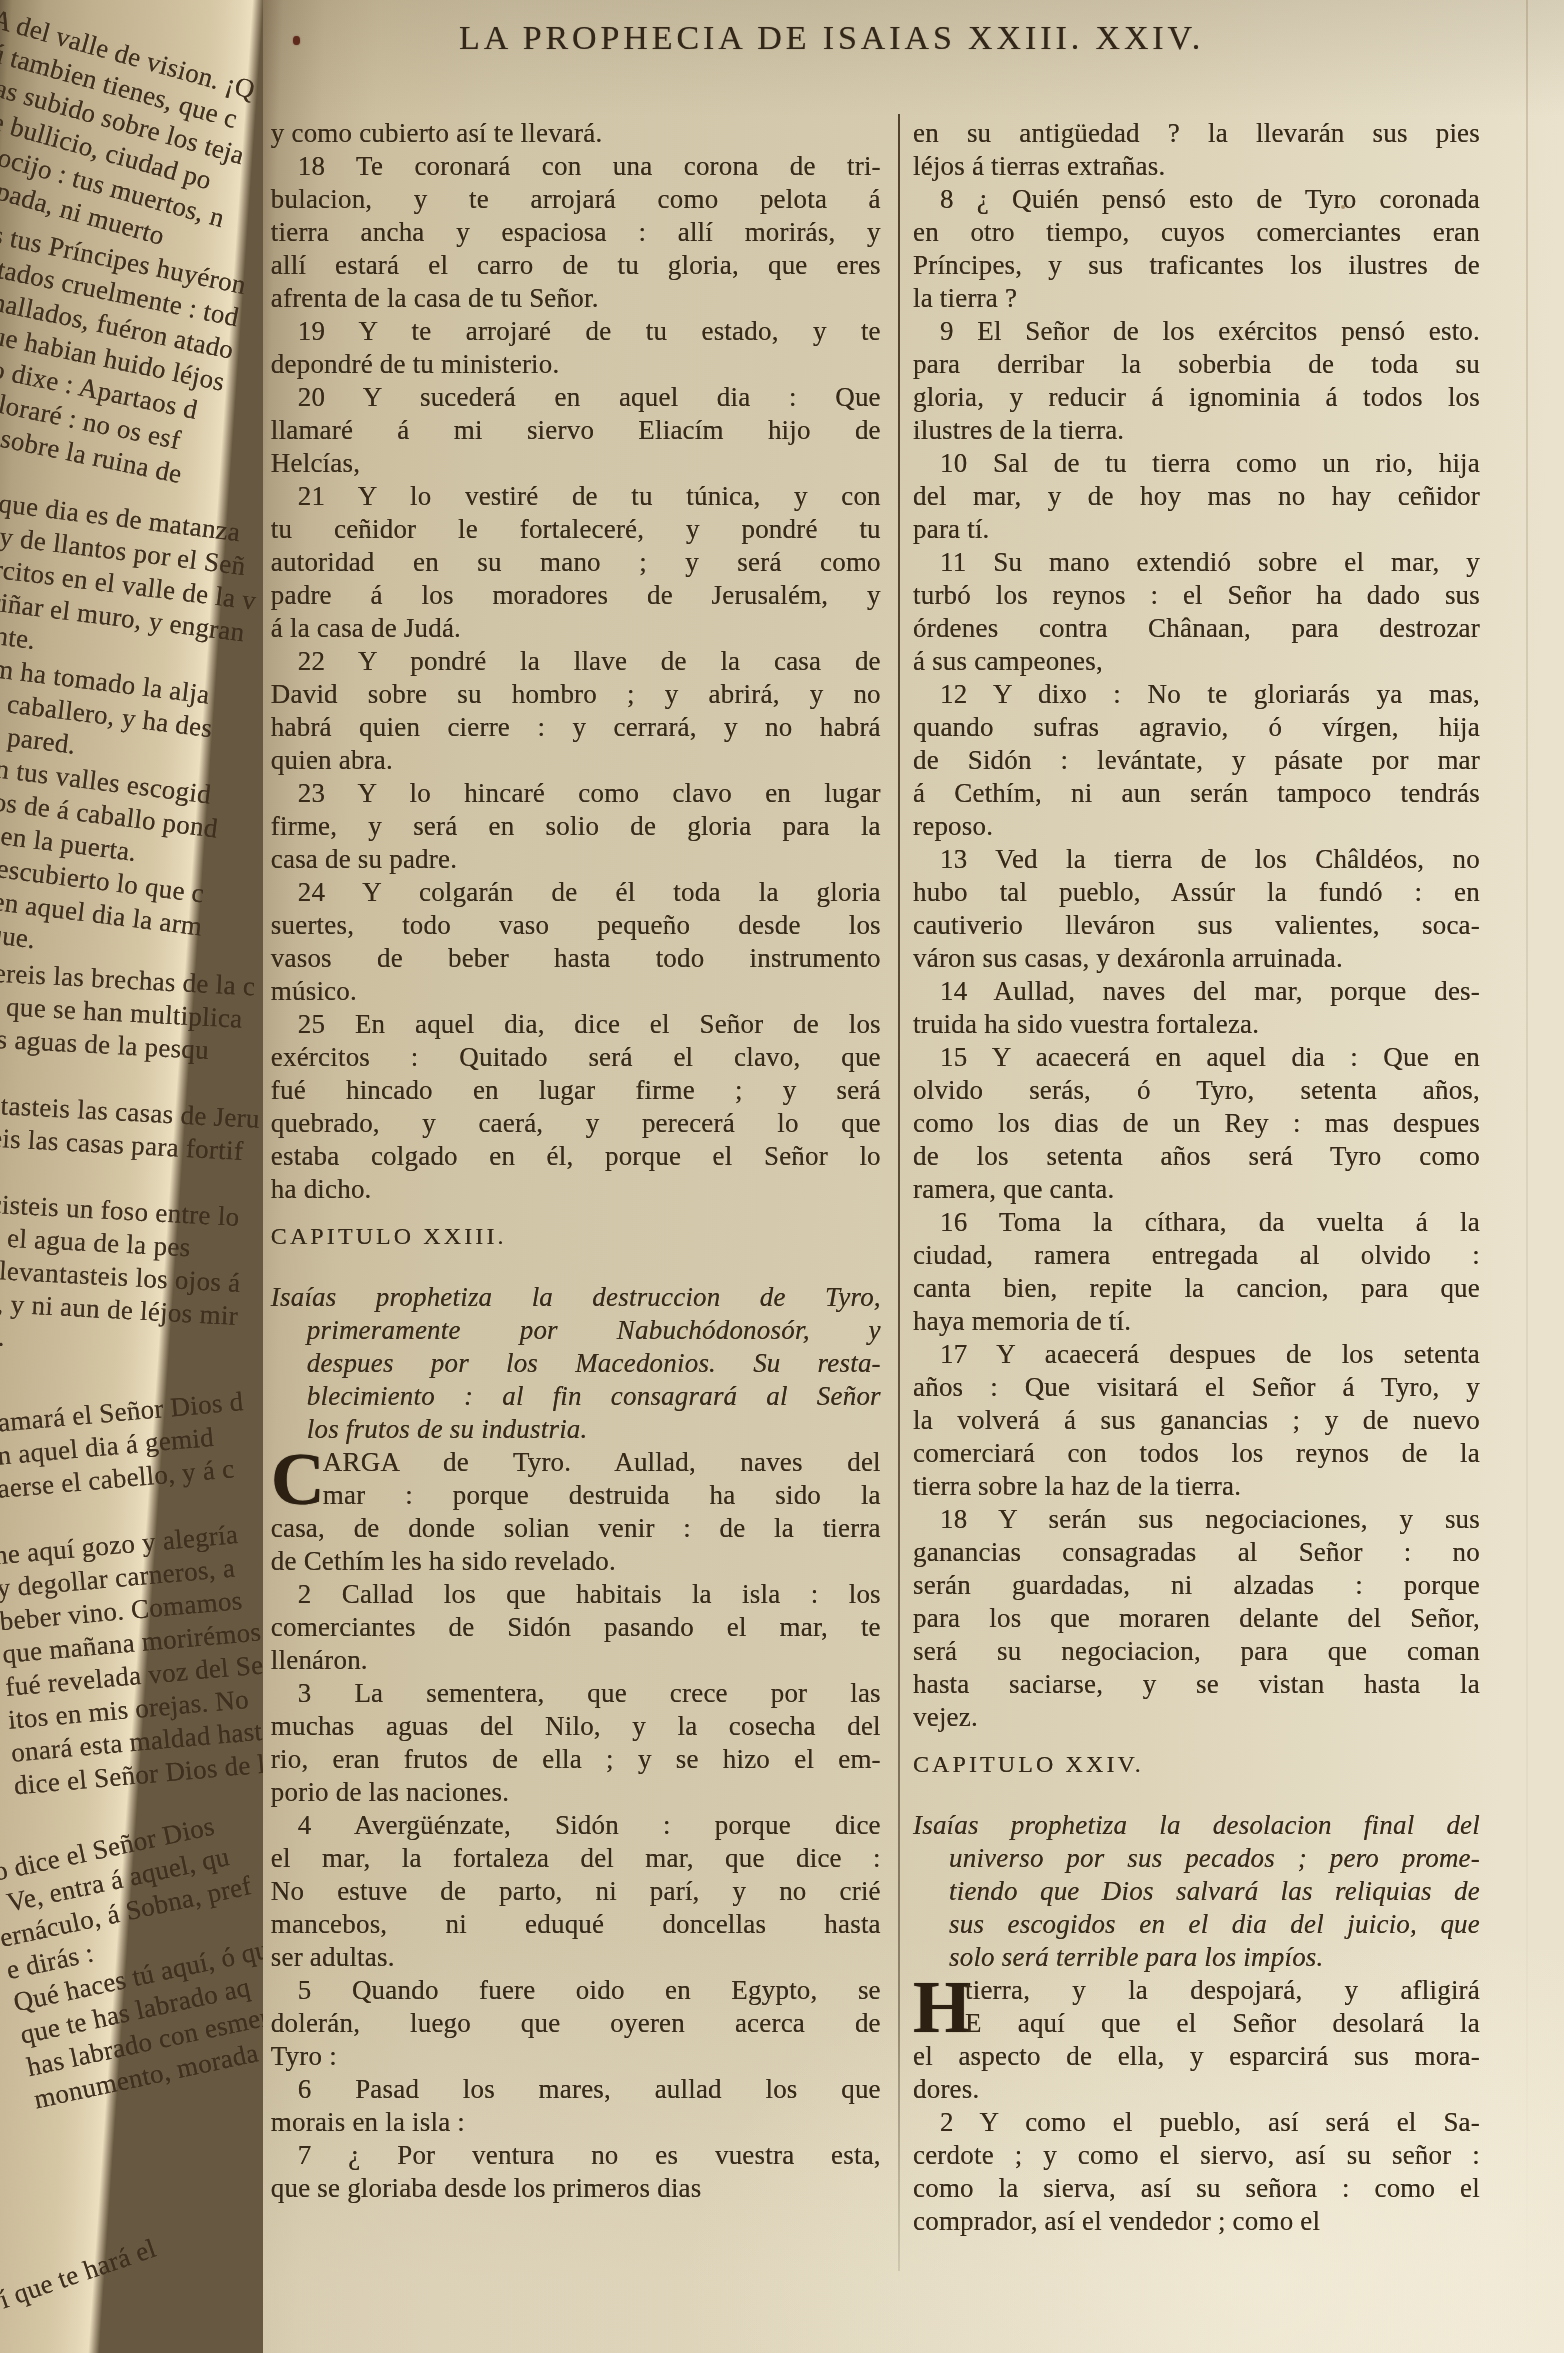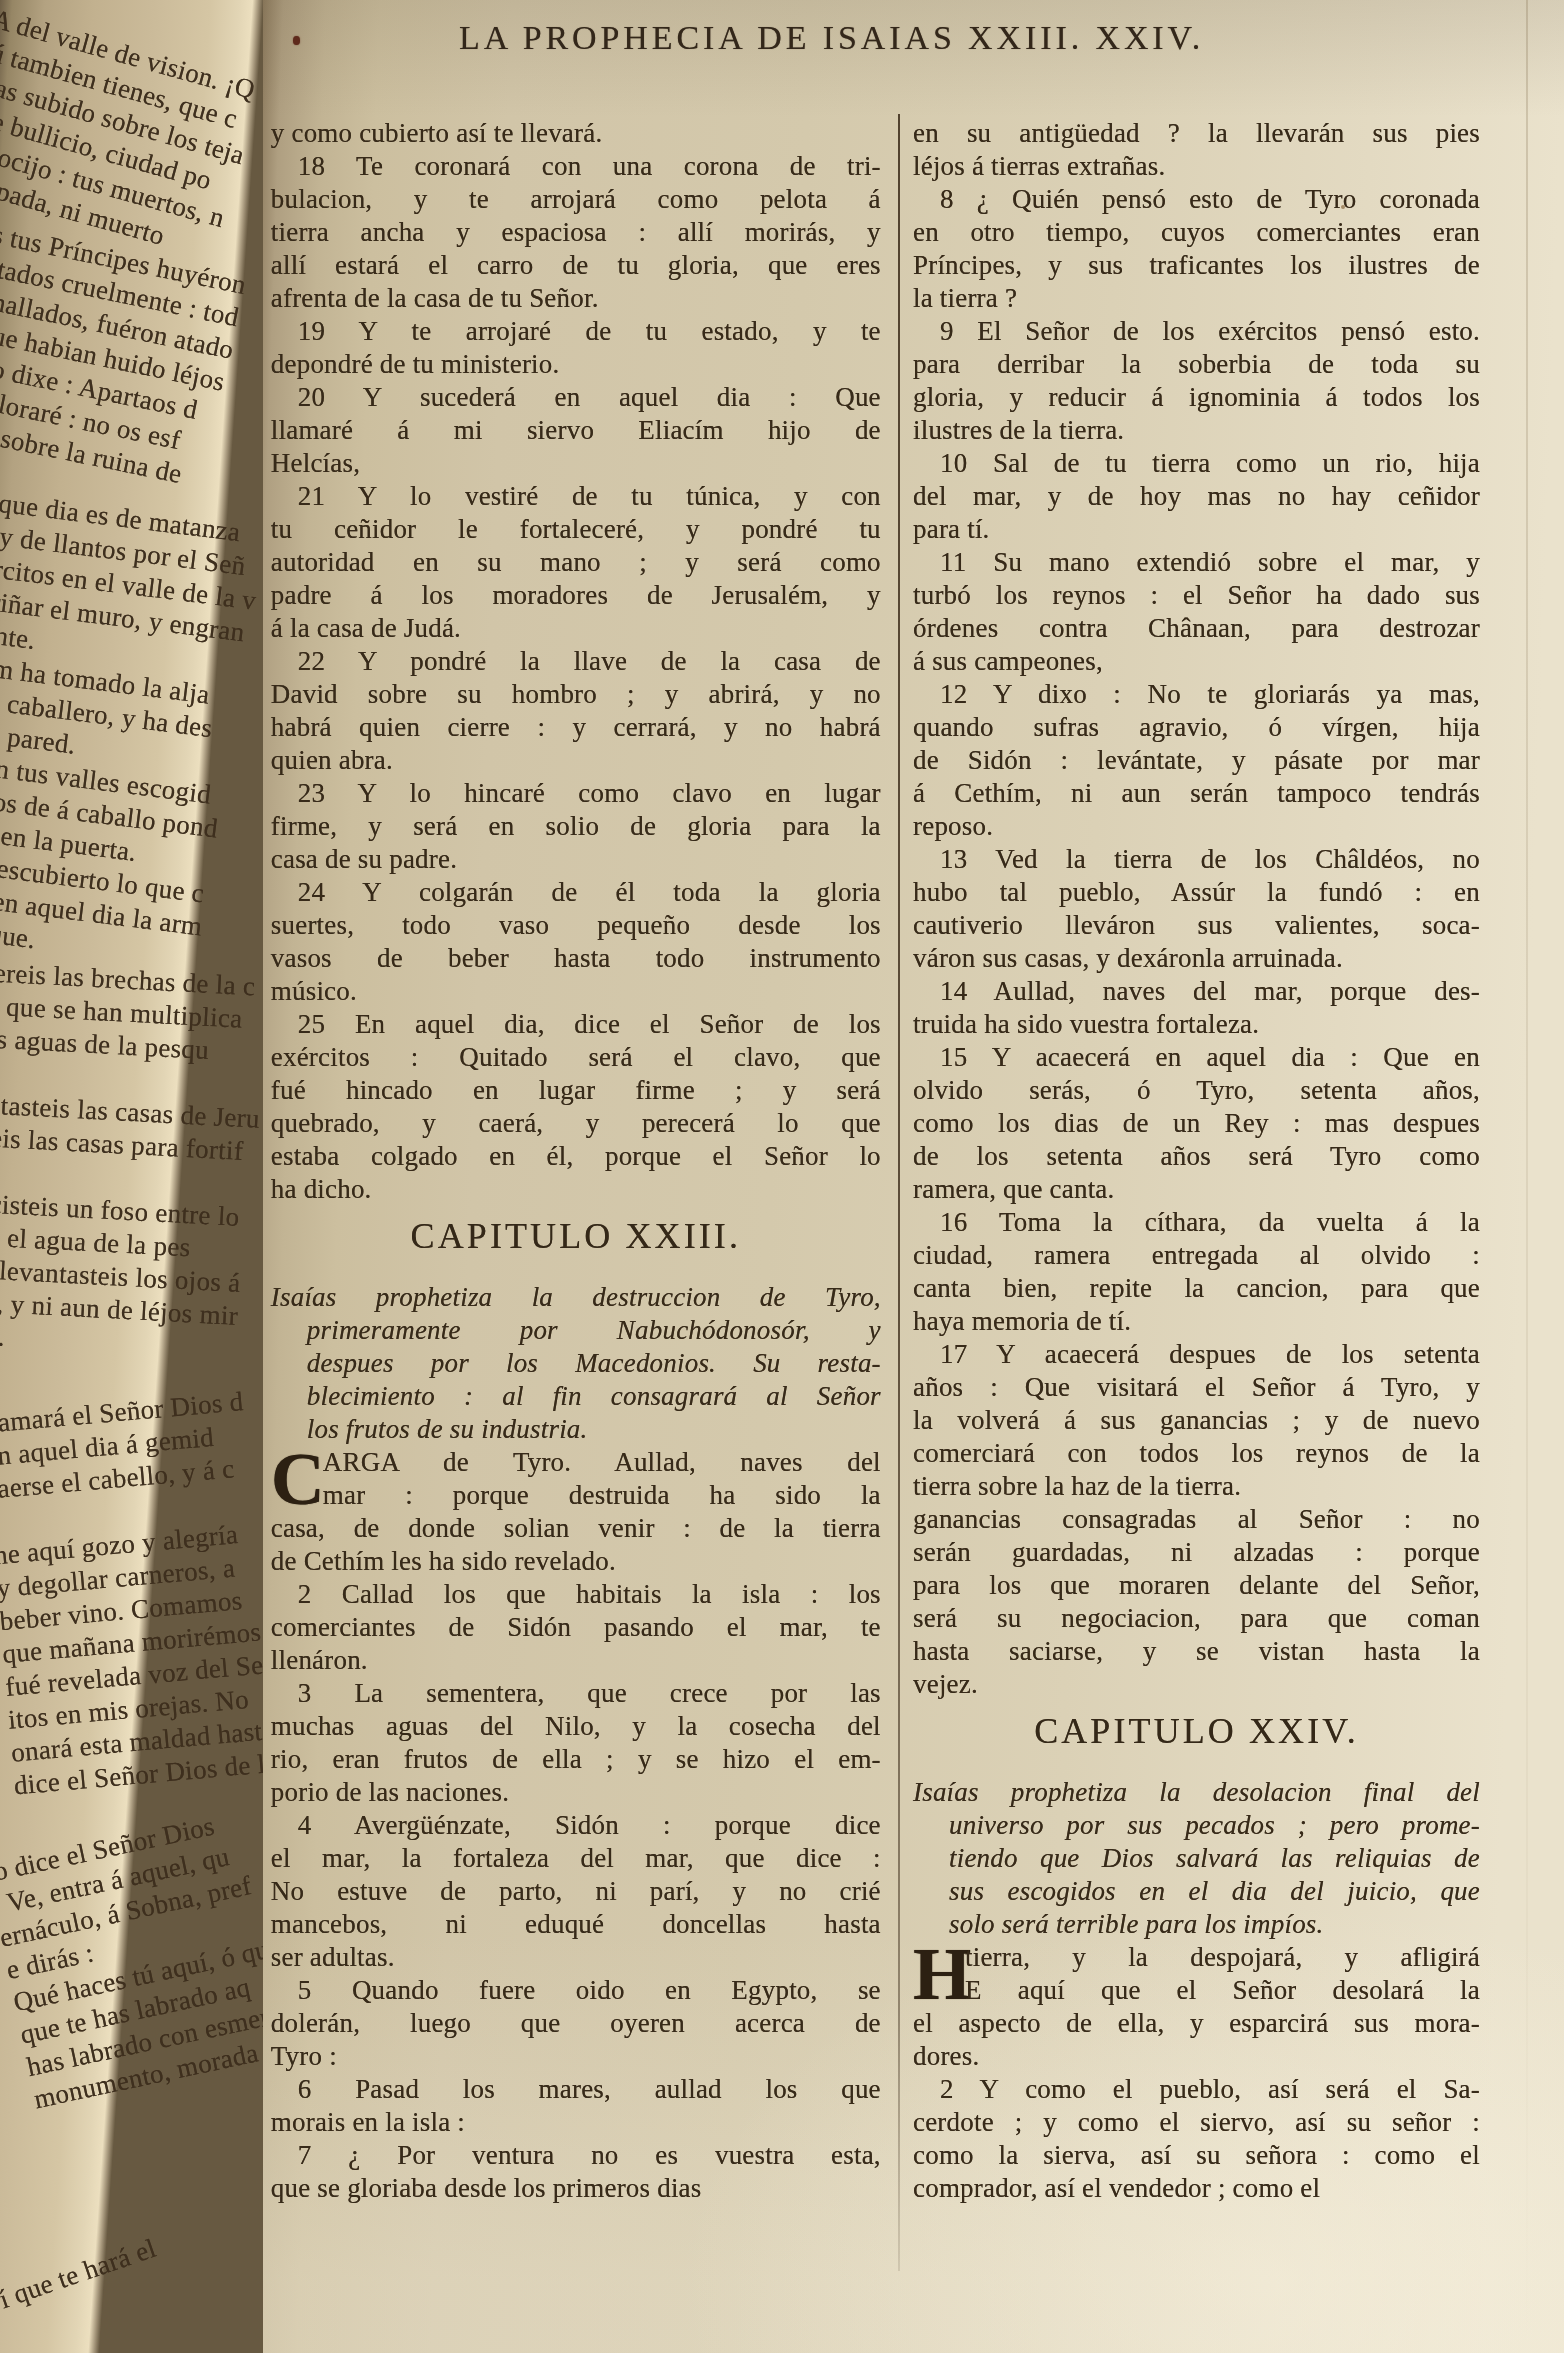--- a/index.html
+++ b/index.html
@@ -50,21 +50,21 @@
     letter-spacing:0.2px;text-shadow:0 0 0.6px rgba(55,42,25,.72);}
   .col-left{left:7.8px;width:610px;}   
   .col-right{left:650px;width:567px;} 
 
   .tline{text-align:justify;text-align-last:justify;}
   .tline.last{text-align-last:left;}
   .block{margin:0;}
   .block.verse .tline.first{text-indent:27px;}
   .block.plain .tline.first{text-indent:0;}
 
-  .chapter-heading{text-align:center;font-size:36px;letter-spacing:3.1px;
+  .chapter-heading{text-align:left;font-size:24px;letter-spacing:3.1px;
     margin:14px 0 9.4px;color:#342818;}
 
   .block.summary{font-style:italic;margin-top:28px;}
   .block.summary .tline{padding-left:36px;}
   .block.summary .tline.first{padding-left:0;}
 
   .dc-row{display:flex;align-items:flex-start;}
   .dropcap{flex:0 0 52px;width:52px;font-size:75px;line-height:59px;font-weight:700;
     color:#2c2012;text-shadow:0 0 0.9px rgba(44,32,18,.8);margin-top:3.1px;}
   .dc-lines{flex:1 1 auto;min-width:0;}
@@ -323,20 +323,21 @@
         <div class="tline last">haya memoria de tí.</div>
       </div>
       <div class="block verse">
         <div class="tline first">17 Y acaecerá despues de los setenta</div>
         <div class="tline">años : Que visitará el Señor á Tyro, y</div>
         <div class="tline">la volverá á sus ganancias ; y de nuevo</div>
         <div class="tline">comerciará con todos los reynos de la</div>
         <div class="tline last">tierra sobre la haz de la tierra.</div>
       </div>
       <div class="block verse">
+        <div class="tline first">18 Y serán sus negociaciones, y sus</div>
         <div class="tline">ganancias consagradas al Señor : no</div>
         <div class="tline">serán guardadas, ni alzadas : porque</div>
         <div class="tline">para los que moraren delante del Señor,</div>
         <div class="tline">será su negociacion, para que coman</div>
         <div class="tline">hasta saciarse, y se vistan hasta la</div>
         <div class="tline last">vejez.</div>
       </div>
       <div class="chapter-heading">CAPITULO XXIV.</div>
       <div class="block summary">
         <div class="tline first">Isaías prophetiza la desolacion final del</div>

